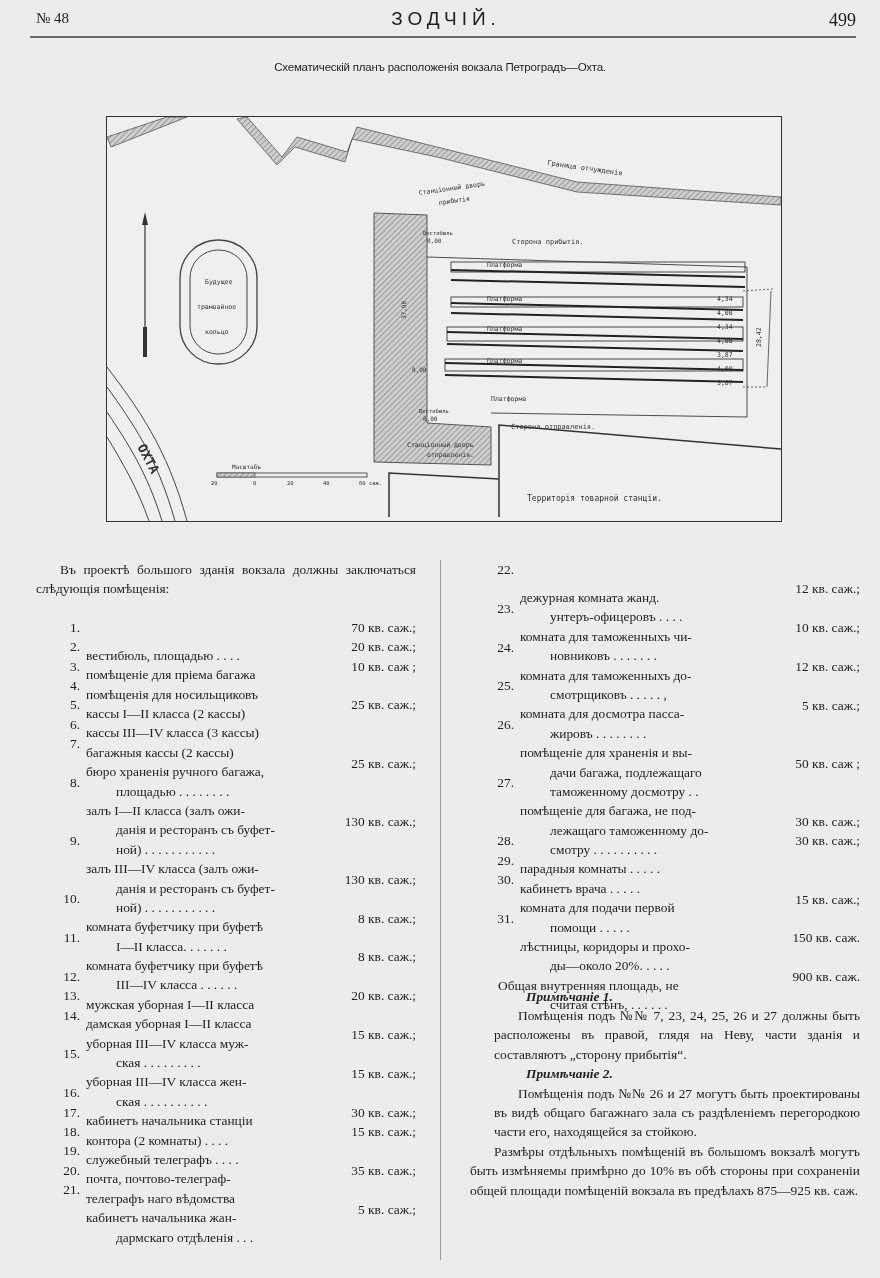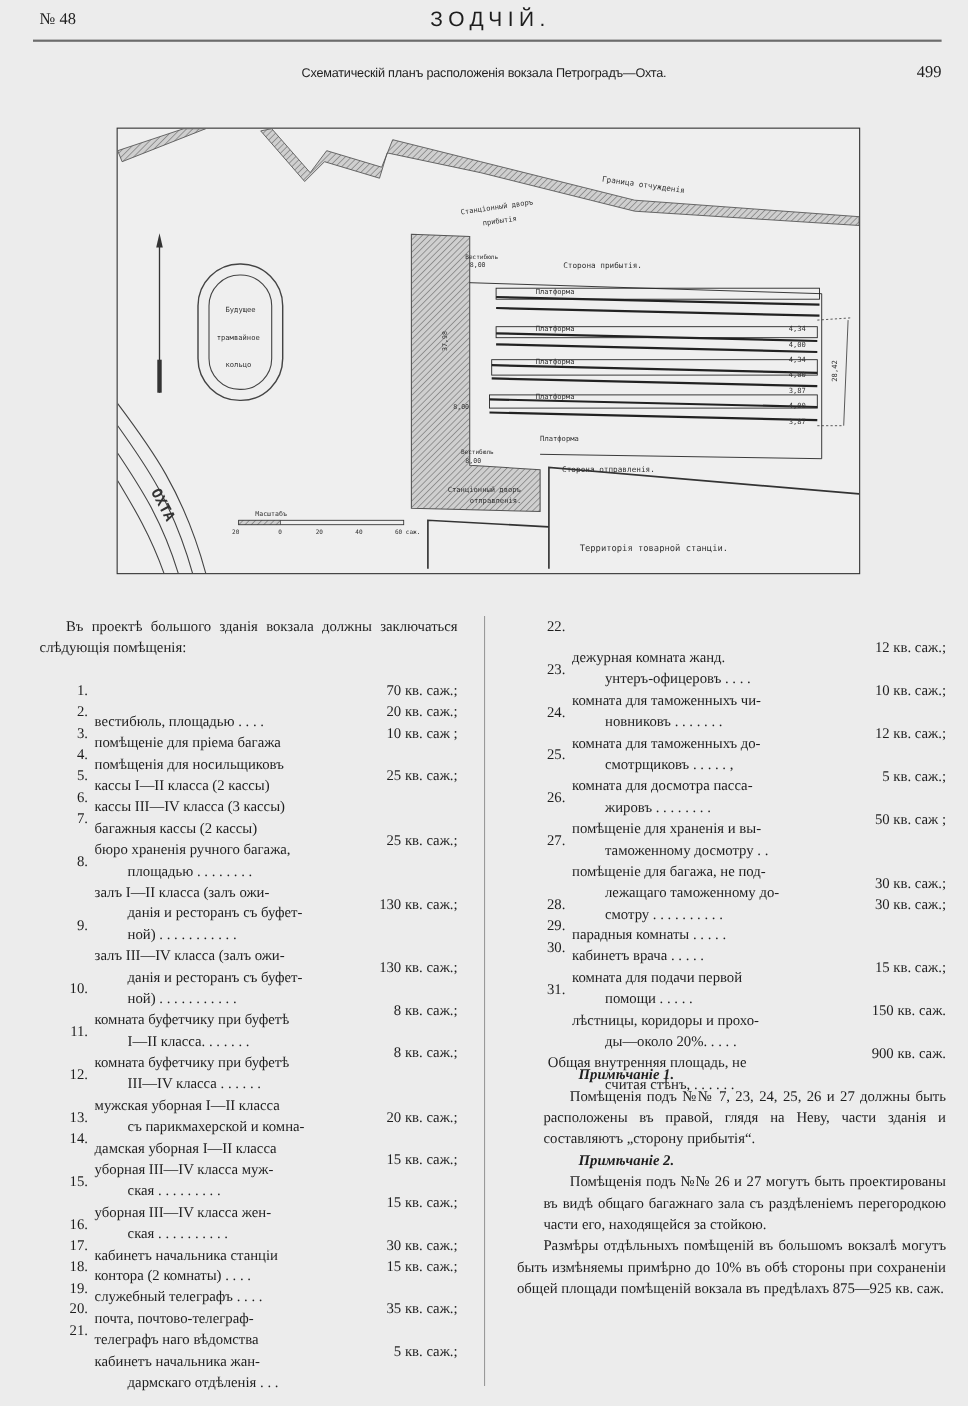--- a/index.html
+++ b/index.html
@@ -7,21 +7,21 @@
     width: 880px; height: 1278px; overflow: hidden;
     background: #ececec;
     font-family: "Liberation Serif", "DejaVu Serif", serif;
     color: #1e1e1e;
     position: relative;
   }
   .page { position: absolute; left: 0; top: 0; width: 735px; height: 1278px; }
   .header { position: absolute; left: 36px; top: 8px; width: 820px; height: 30px; }
   .hdr-num { position: absolute; left: 0; top: 2px; font-size: 15px; }
   .hdr-title { position: absolute; left: 0; width: 100%; top: 0; text-align: center; font-size: 19px; letter-spacing: 5px; font-family: "Liberation Sans", sans-serif; }
-  .hdr-page { position: absolute; right: 0; top: 2px; font-size: 15px; margin-top: 48px; }
+  .hdr-page { position: absolute; right: 0; top: 2px; font-size: 18px; }
   .hdr-rule { position: absolute; left: 30px; top: 36px; width: 826px; height: 2px; background: #6c6c6c; }
   .caption { position: absolute; left: 0; width: 880px; top: 61px; text-align: center; font-size: 11.5px; font-family: "Liberation Sans", sans-serif; letter-spacing: -0.2px; }
   .plan { position: absolute; left: 106px; top: 116px; width: 674px; height: 404px; border: 1.5px solid #333; background: #efefef; }
   .plan svg { width: 100%; height: 100%; display: block; }
   .plan text { font-family: "DejaVu Sans Mono", monospace; fill: #333; }
 
   .col { position: absolute; font-size: 13.4px; line-height: 19.4px; }
   .col-left { left: 36px; top: 560px; width: 380px; }
   .col-right { left: 470px; top: 560px; width: 390px; }
   .col-divider { position: absolute; left: 440px; top: 560px; width: 1px; height: 700px; background: #999; }
@@ -224,23 +224,20 @@
         </div>
         <div class="item">
           <span class="txt cont">III—IV класса . . . . . .</span>
           <span class="val">8 кв. саж.;</span>
         </div>
         <div class="item">
           <span class="num">12.</span>
           <span class="txt">мужская уборная I—II класса</span>
         </div>
         <div class="item">
-          <span class="txt cont">съ парикмахерской и комна-</span>
-        </div>
-        <div class="item">
           <span class="num">13.</span>
           <span class="txt">дамская уборная I—II класса</span>
           <span class="val">20 кв. саж.;</span>
         </div>
         <div class="item">
           <span class="num">14.</span>
           <span class="txt">уборная III—IV класса муж-</span>
         </div>
         <div class="item">
           <span class="txt cont">ская . . . . . . . . .</span>
@@ -320,20 +317,23 @@
           <span class="num">25.</span>
           <span class="txt">комната для досмотра пасса-</span>
         </div>
         <div class="item">
           <span class="txt cont">жировъ . . . . . . . .</span>
           <span class="val">5 кв. саж.;</span>
         </div>
         <div class="item">
           <span class="num">26.</span>
           <span class="txt">помѣщеніе для храненія и вы-</span>
+        </div>
+        <div class="item">
+          <span class="txt cont">дачи багажа, подлежащаго</span>
         </div>
         <div class="item">
           <span class="txt cont">таможенному досмотру . .</span>
           <span class="val">50 кв. саж ;</span>
         </div>
         <div class="item">
           <span class="num">27.</span>
           <span class="txt">помѣщеніе для багажа, не под-</span>
         </div>
         <div class="item">

